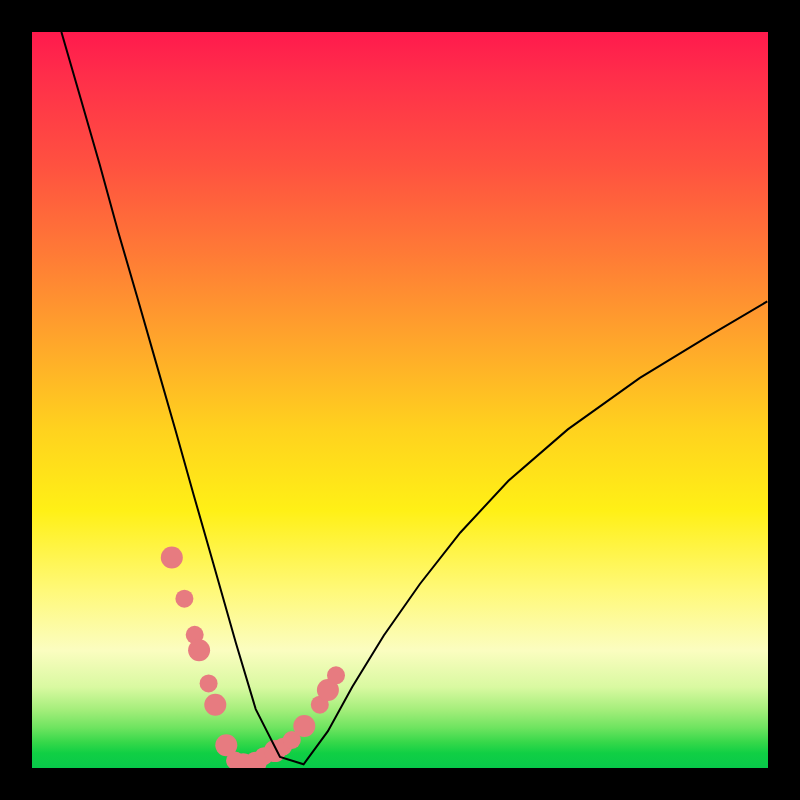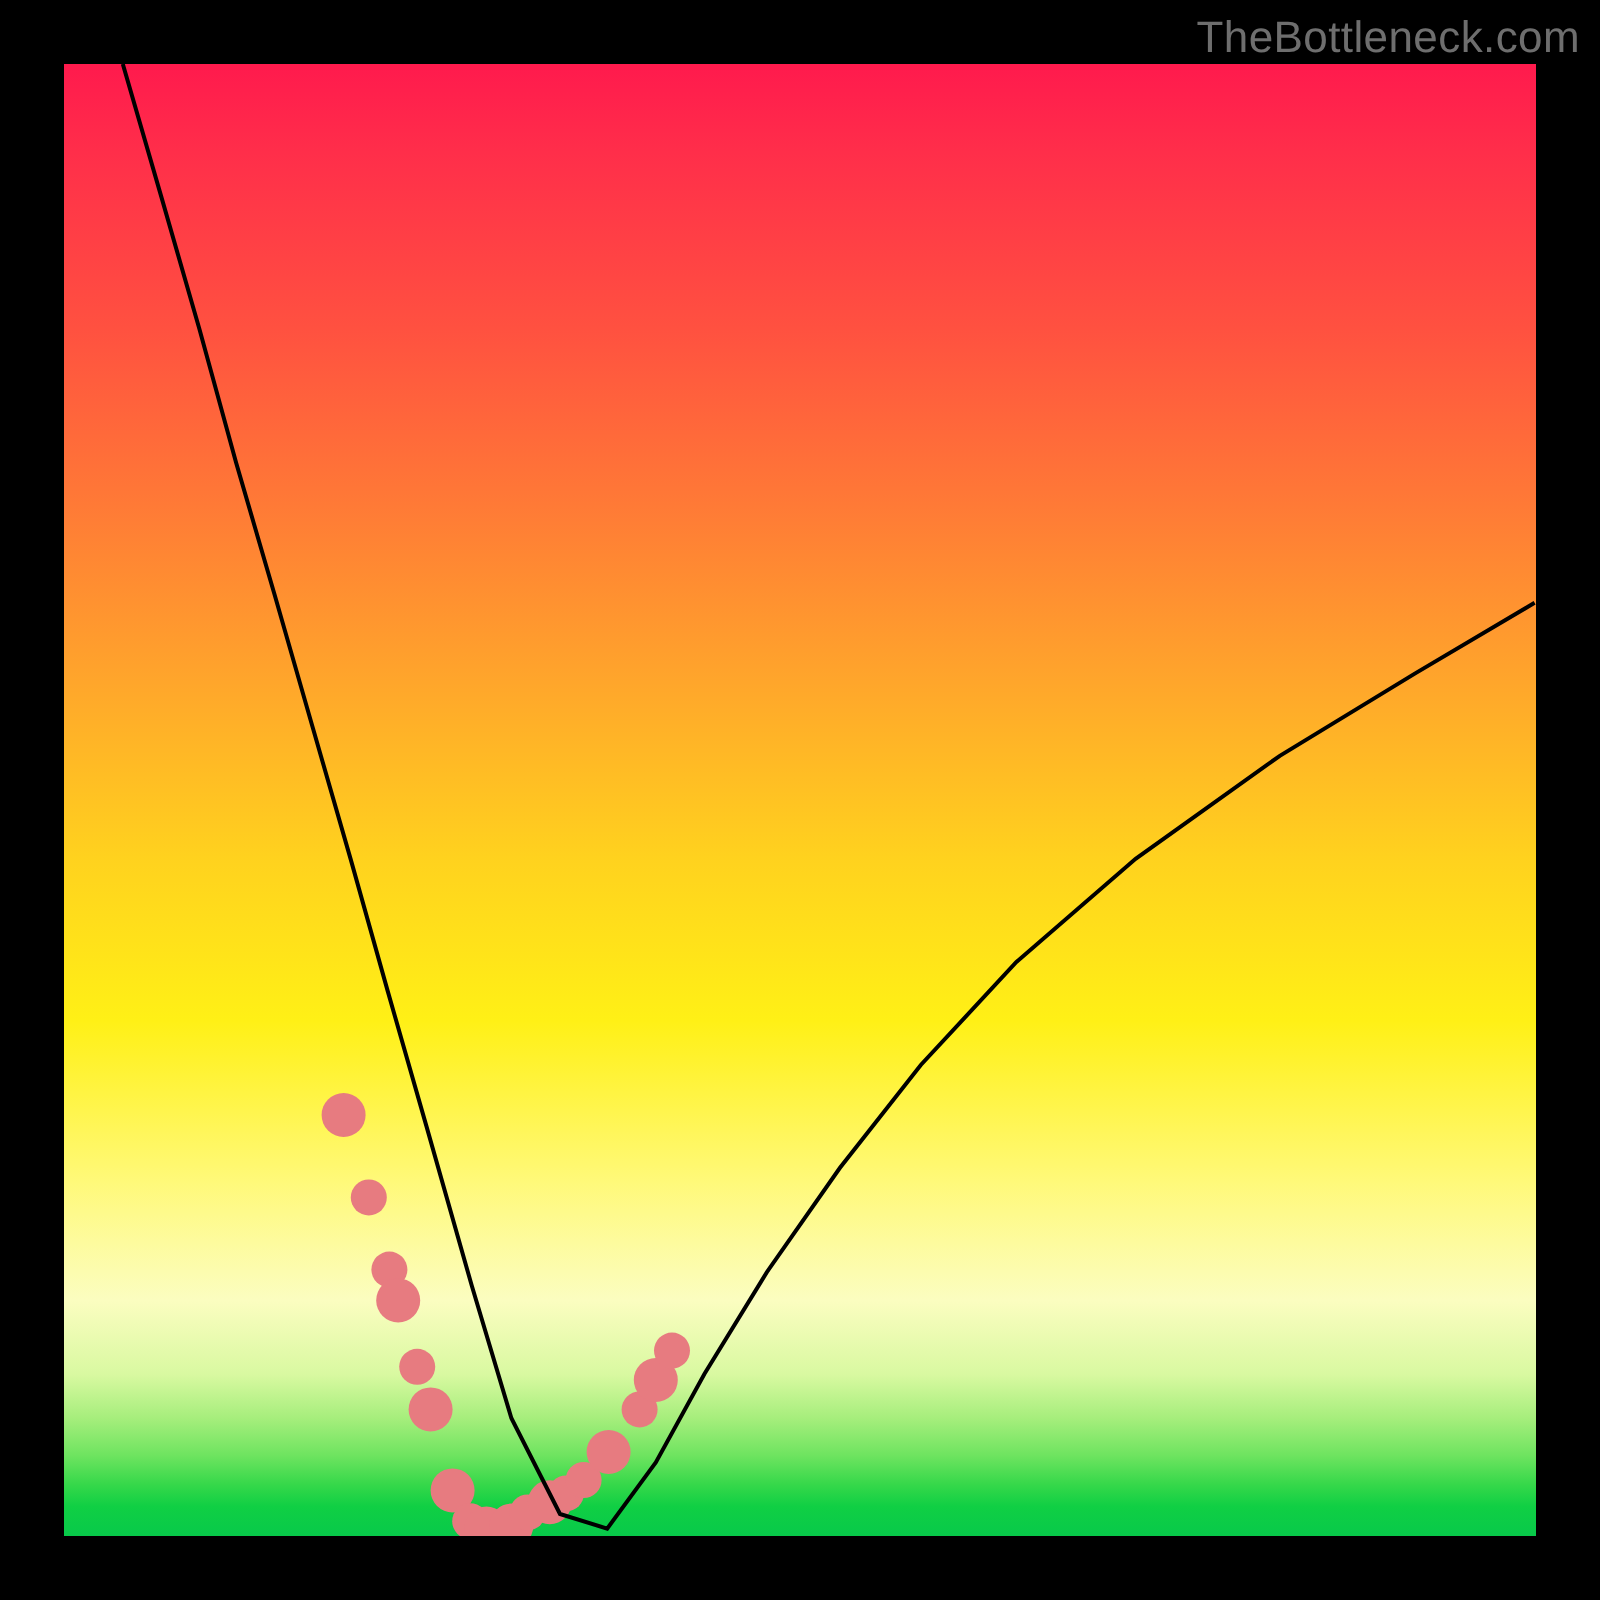--- a/index.html
+++ b/index.html
@@ -100,14 +100,13 @@
           <circle cx="251.0" cy="714.7" r="9" class="dot" fill="#e77b80"></circle>
           <circle cx="259.8" cy="708.0" r="9" class="dot" fill="#e77b80"></circle>
           <circle cx="272.3" cy="694.0" r="11" class="dot" fill="#e77b80"></circle>
           <circle cx="287.8" cy="672.7" r="9" class="dot" fill="#e77b80"></circle>
           <circle cx="295.9" cy="658.0" r="11" class="dot" fill="#e77b80"></circle>
           <circle cx="304.0" cy="643.3" r="9" class="dot" fill="#e77b80"></circle>
         </g>
       <path id="curve-path" class="curve-path" d="M29.4 0.0 L48.6 66.2 L67.7 132.5 L86.1 199.5 L105.2 265.0 L124.4 331.9 L143.5 398.2 L161.9 463.7 L181.1 530.7 L203.9 610.9 L223.7 677.1 L248.0 725.0 L271.6 732.3 L295.9 699.2 L320.2 655.0 L351.8 603.5 L387.9 552.0 L428.4 500.5 L476.2 449.0 L535.8 397.4 L607.9 345.9 L675.6 304.7 L735.3 269.4" stroke="#000000"></path>
     </svg>
   </div>
-  <div class="watermark">TheBottleneck.com</div>
 </div>
 
 </body></html>

